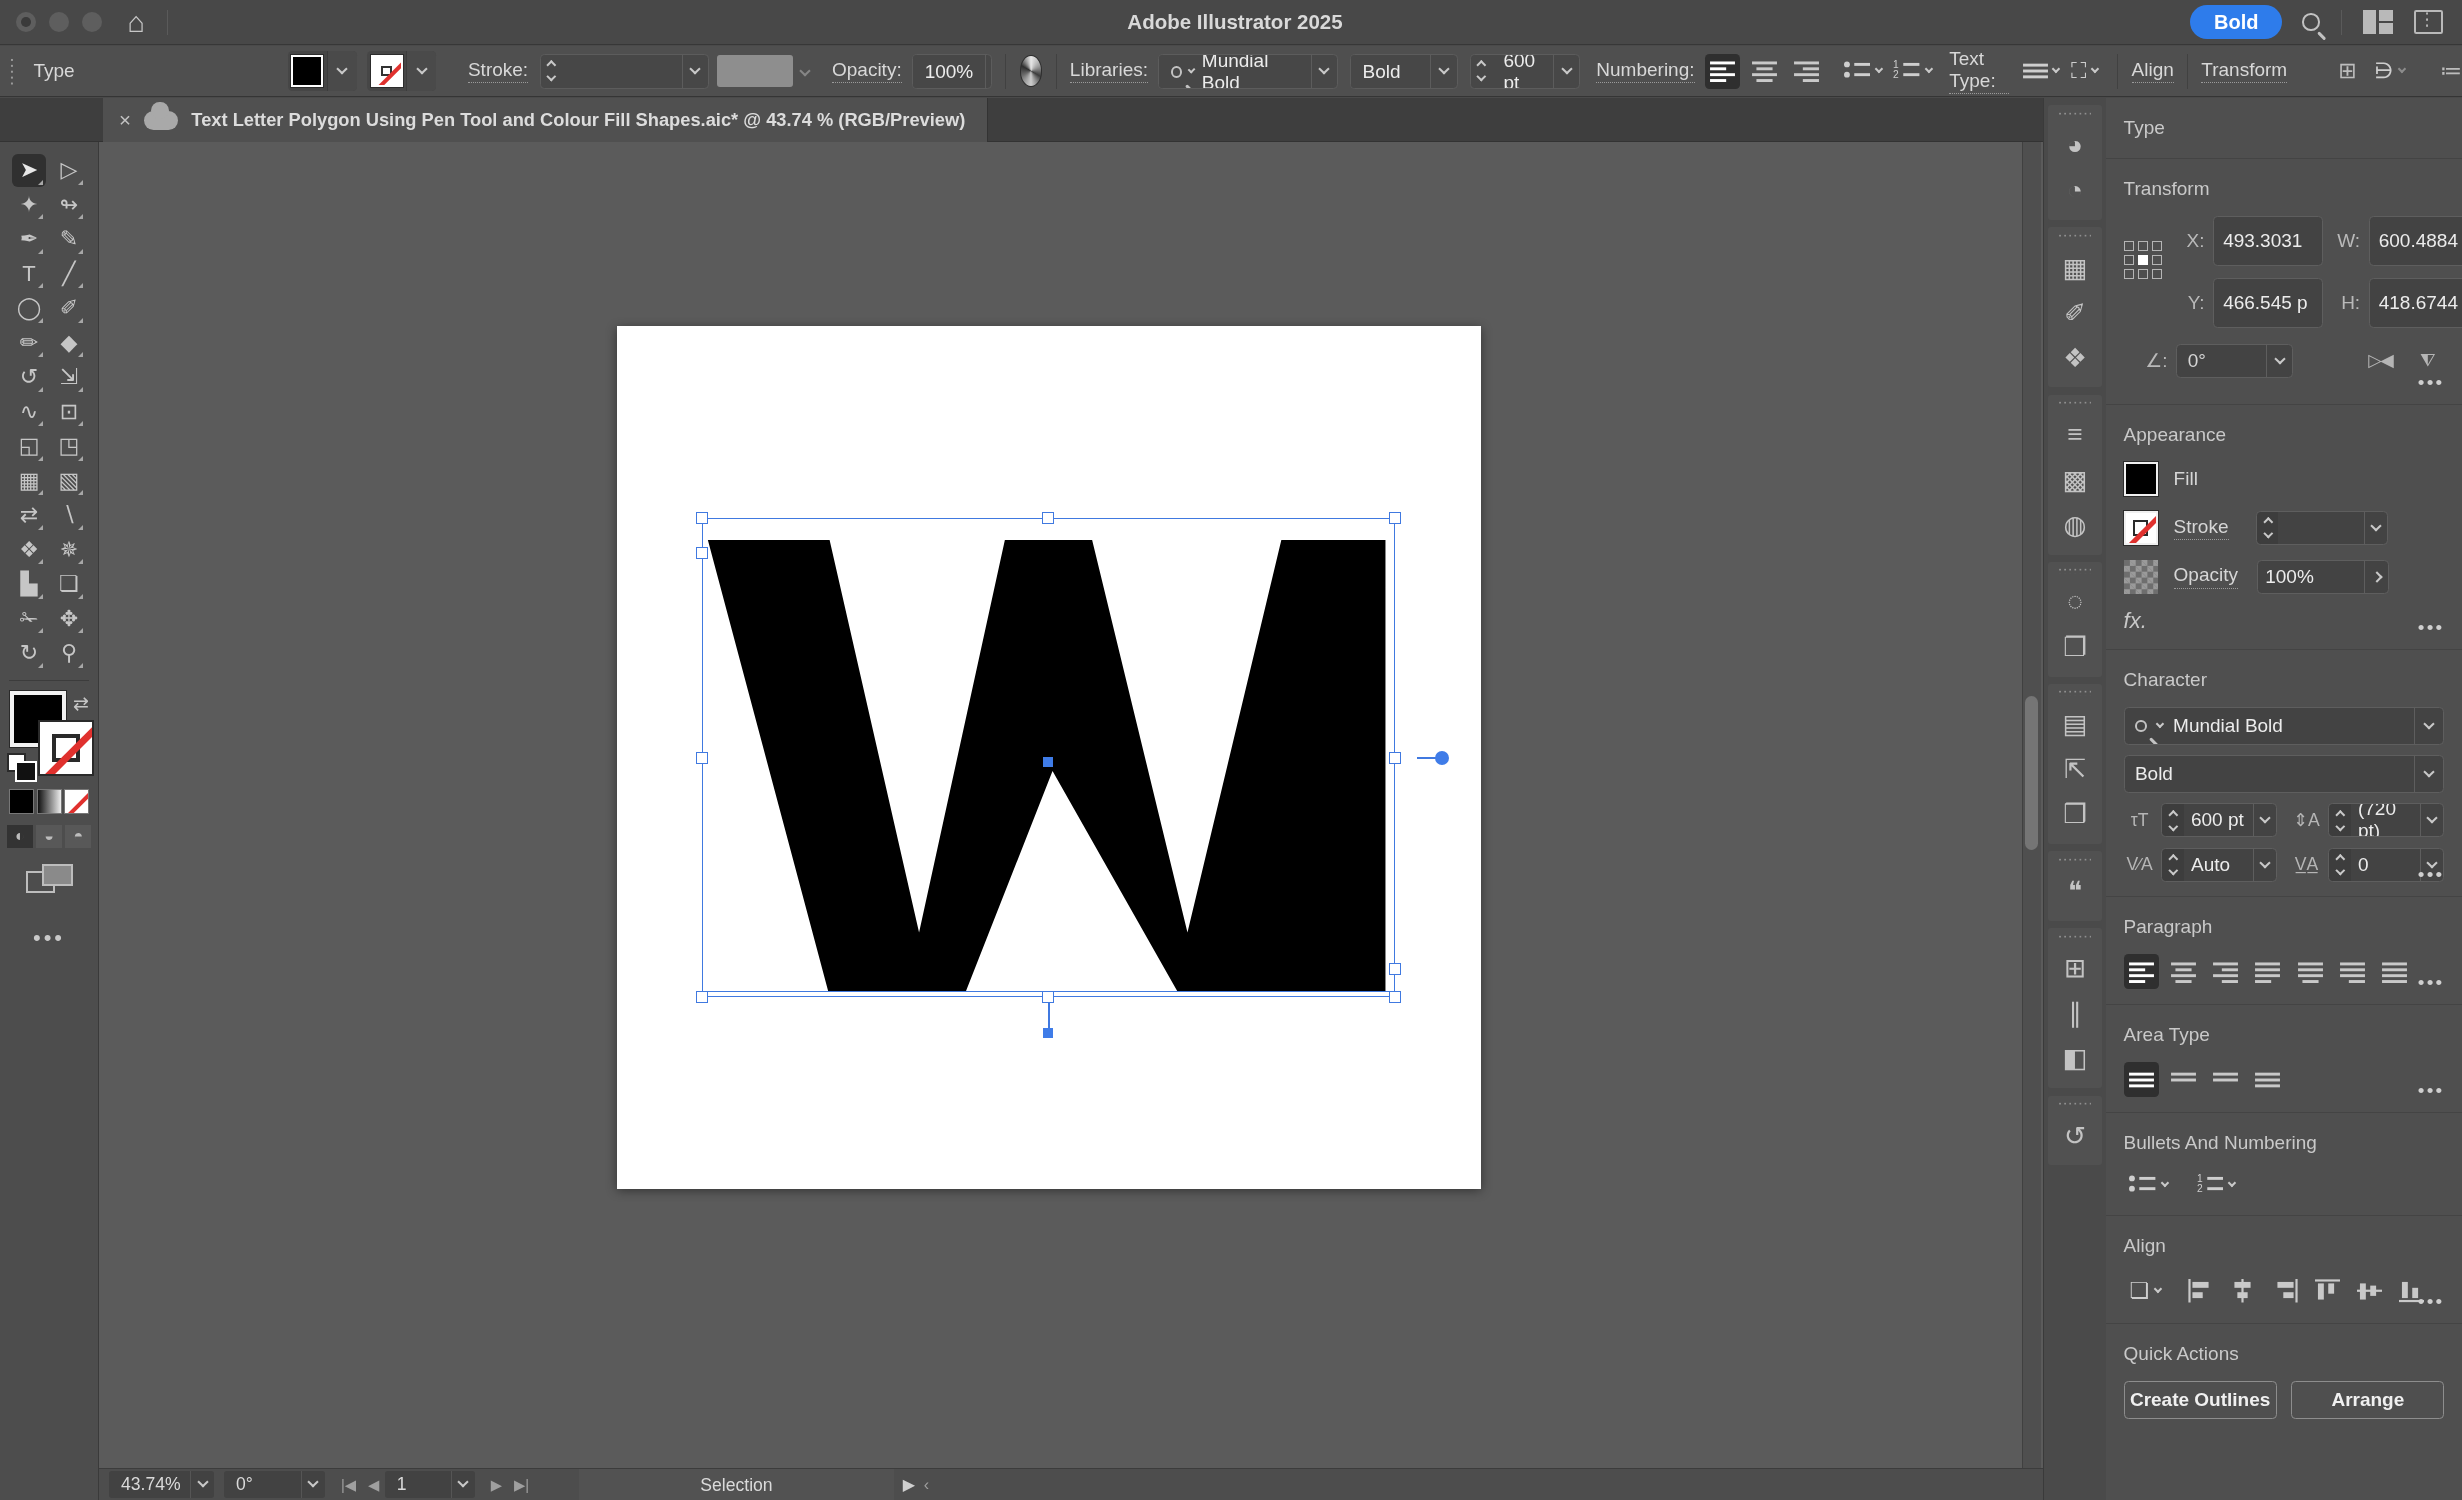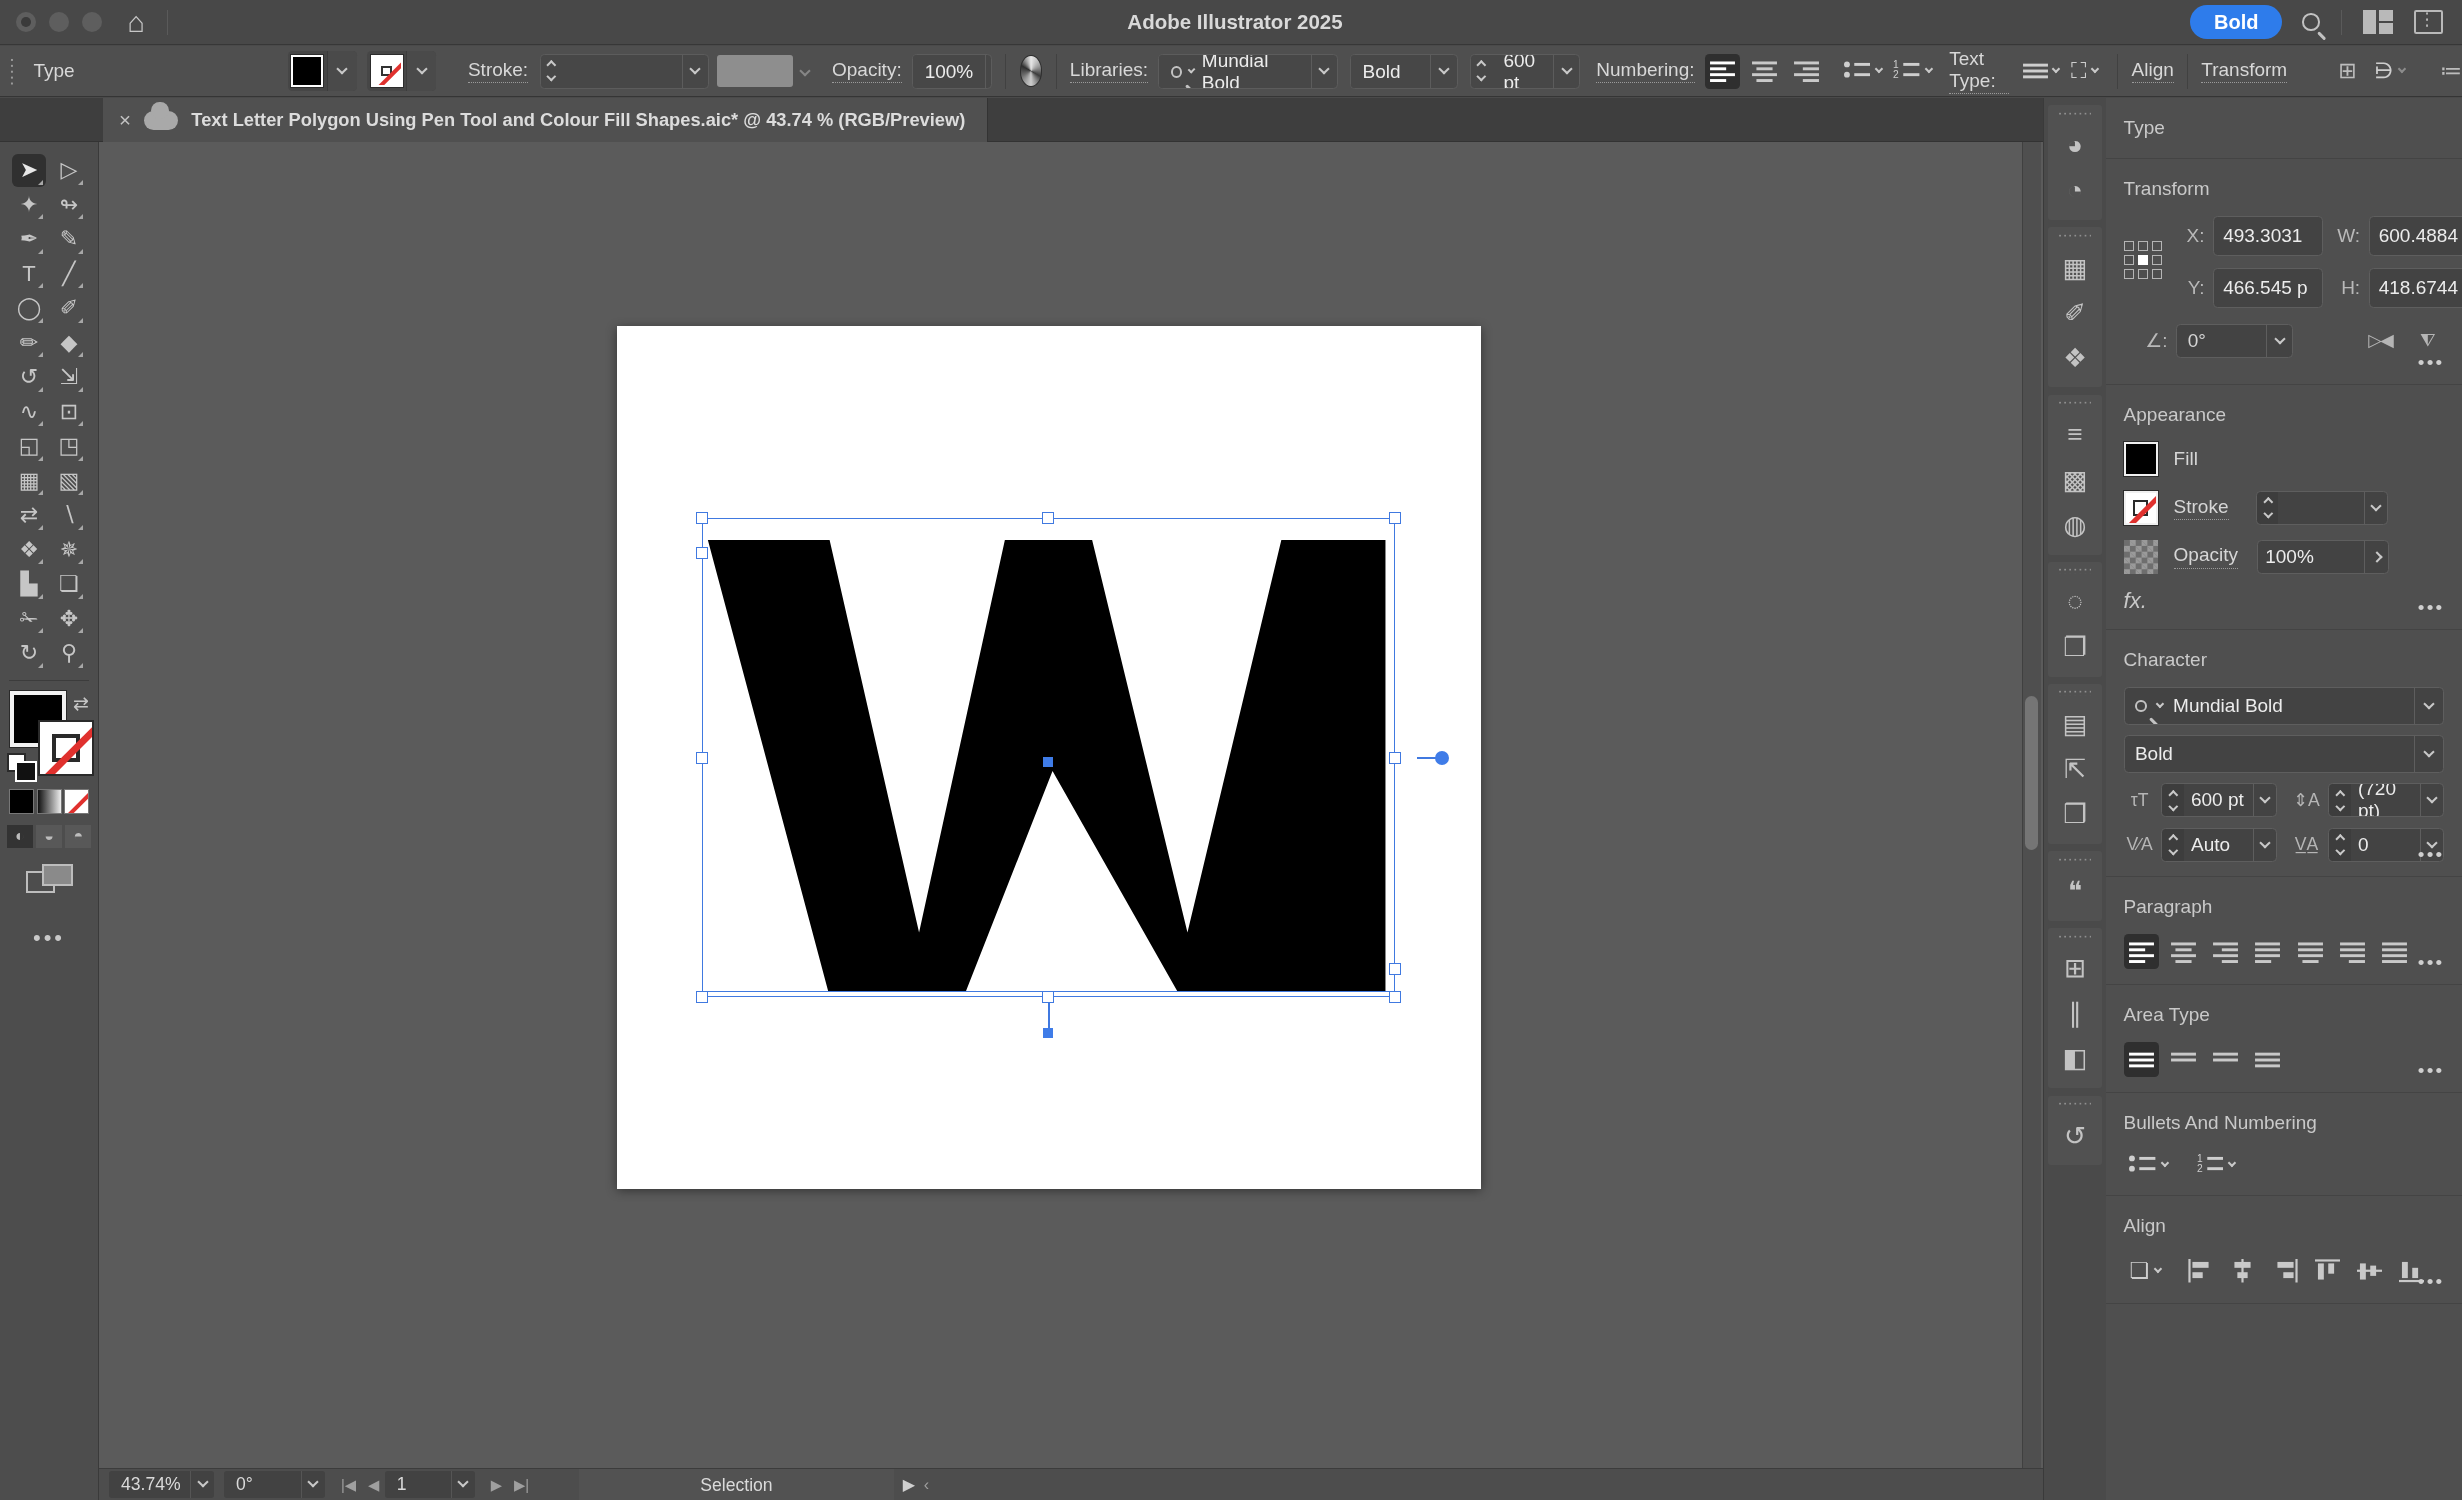--- a/index.html
+++ b/index.html
@@ -125,21 +125,21 @@
   
   #props { position:absolute; left:2106px; top:98px; width:356px; bottom:0; background:#4f4f4f; font-size:19px; }
   #props-tabs { display:flex; height:45px; background:#424242; border-bottom:0.7px solid #383838; }
   .ptab { padding:0 25px; display:flex; align-items:center; font-size:20px; color:#a8a8a8; border-right:0.7px solid #383838; }
   .ptab.active { background:#4f4f4f; color:#f0f0f0; font-weight:bold; }
   .psec { padding:19px 17.6px 14.7px; border-bottom:0.7px solid #444; position:relative; }
   .psec h3 { font-size:19px; font-weight:normal; color:#c9c9c9; margin-bottom:16px; }
   .pdots { position:absolute; right:17.6px; bottom:10.3px; color:#cfcfcf; font-size:19px; letter-spacing:2.2px; }
   .trow { display:flex; align-items:center; gap:8.8px; margin-bottom:11.7px; }
   .tlabel { width:28px; color:#b9b9b9; text-align:right; }
-  input.tf { width:110px; height:40px; background:#434343; border:0.7px solid #5e5e5e; border-radius:4.4px; color:#ececec;
+  input.tf { width:110px; height:50px; background:#434343; border:0.7px solid #5e5e5e; border-radius:4.4px; color:#ececec;
     font-size:19px; padding:0 8.8px; font-family:"Liberation Sans",sans-serif; }
   .refpt { display:grid; grid-template-columns:repeat(3,10.3px); grid-template-rows:repeat(3,10.3px); gap:3.7px; margin-right:4.4px; }
   .refpt i { border:1.5px solid #b5b5b5; } .refpt i.c { background:#fff; border-color:#fff; }
   .angle-dd { display:flex; align-items:stretch; height:34px; border:0.7px solid #5e5e5e; border-radius:4.4px; overflow:hidden; background:#434343; width:117px; }
   .angle-dd .val { flex:1; display:flex; align-items:center; padding:0 10.3px; }
   .angle-dd .dd { display:flex; align-items:center; padding:0 8.8px; border-left:0.7px solid #5e5e5e; }
   .flip { color:#b5b5b5; font-size:17.6px; letter-spacing:-1.5px; }
   .app-row { display:flex; align-items:center; gap:16px; margin-bottom:14.7px; }
   .app-sw { width:34px; height:34px; border:2.2px solid #f0f0f0; outline:0.7px solid #2c2c2c; background:#000; }
   .app-sw.none { background:#fff; position:relative; overflow:hidden; }
@@ -930,14 +930,21 @@
               <line x1="0" y1="30" x2="34" y2="30" stroke="currentColor" stroke-width="3"></line>
               <rect x="4" y="4" width="8" height="22" fill="currentColor"></rect>
               <rect x="18" y="12" width="8" height="14" fill="currentColor"></rect>
             </svg>
           </span>
         </span>
     </div>
     <span class="pdots">•••</span>
   </div>
 
+  <div class="psec" style="border-bottom:none">
+    <h3>Quick Actions</h3>
+    <div class="qa-btns">
+      <button class="qa">Create Outlines</button>
+      <button class="qa">Arrange</button>
+    </div>
+  </div>
 </div>
 
 
 </body></html>

